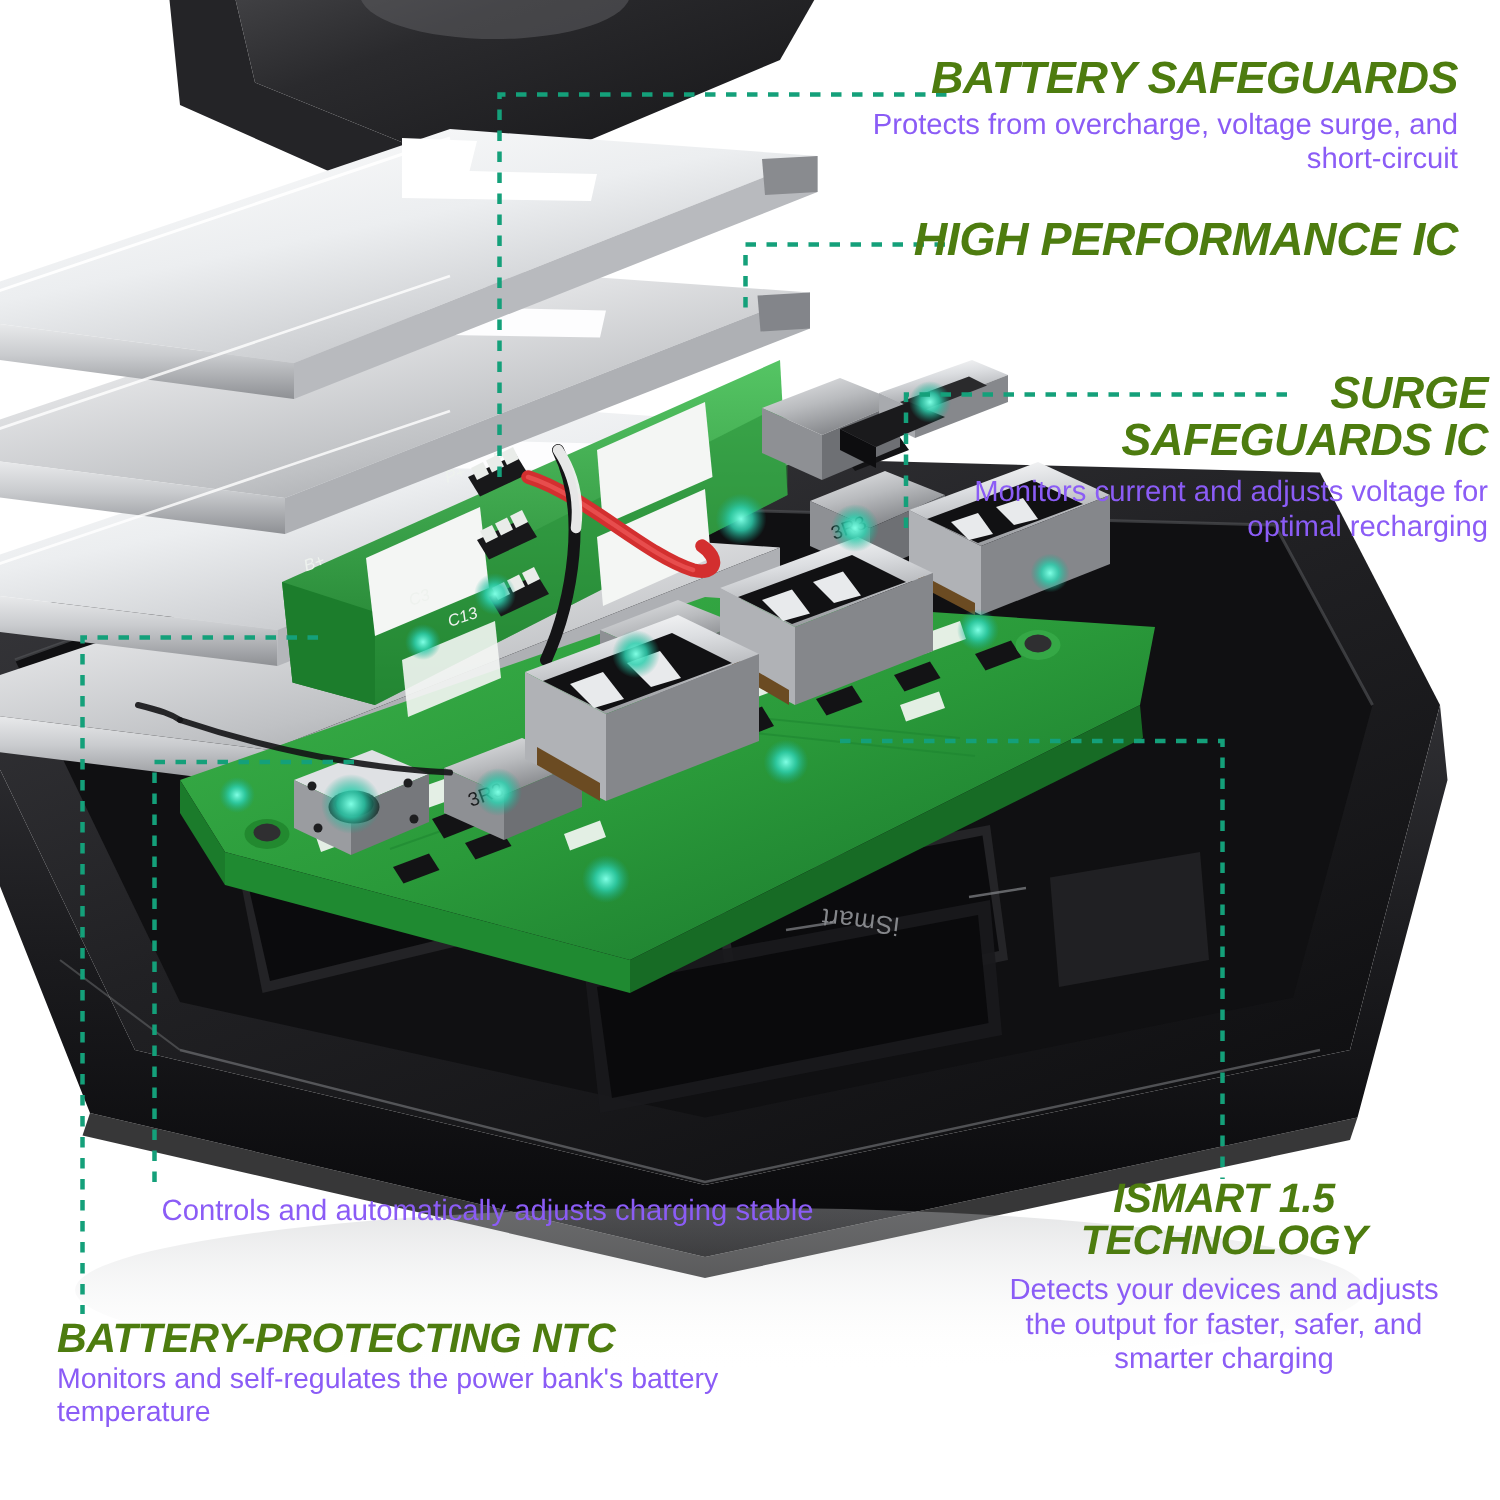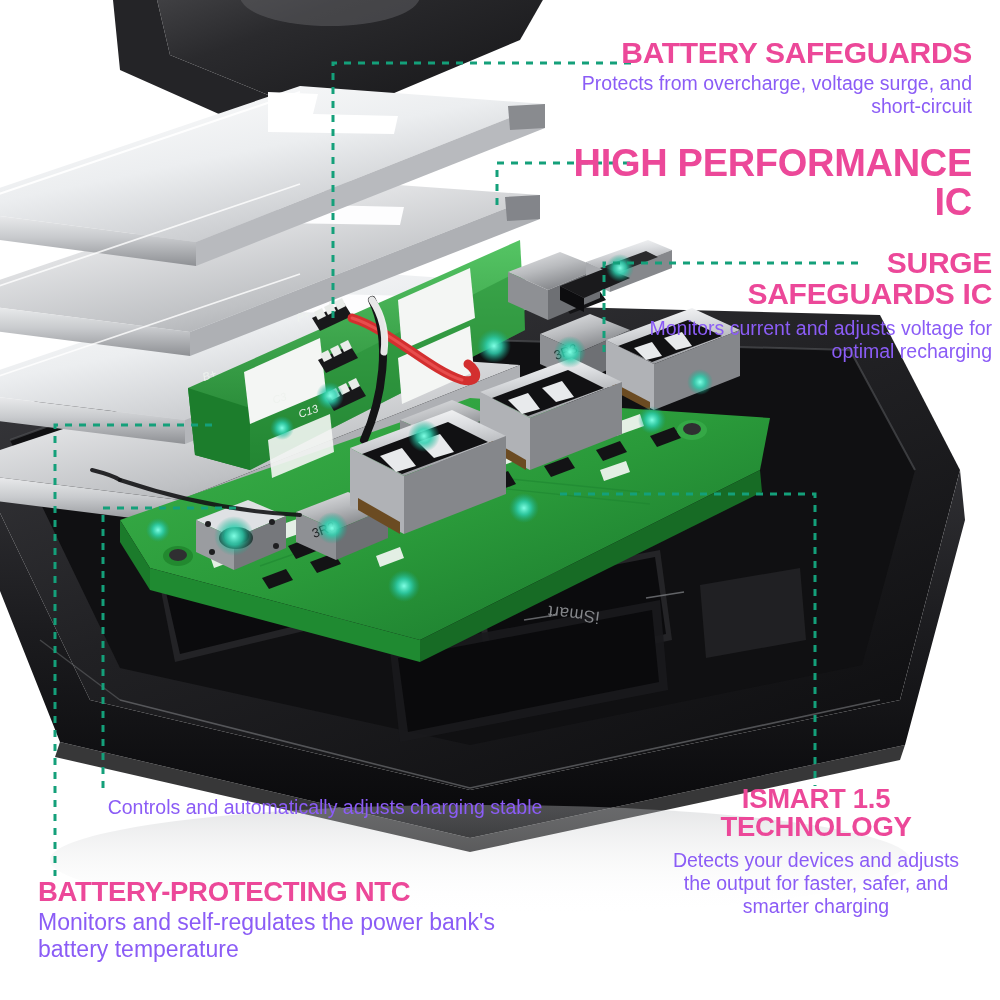--- a/index.html
+++ b/index.html
@@ -6,49 +6,49 @@
   body{width:1000px;height:1000px;overflow:hidden;
        font-family:"Liberation Sans","DejaVu Sans",sans-serif;}
   #stage{position:relative;width:1000px;height:1000px;background:#ffffff;}
 
   
   #art{position:absolute;left:0;top:0;width:1000px;height:1000px;}
 
   
   .callout{position:absolute;}
   .c-title{
-    color:#ec4899;font-weight:bold;letter-spacing:-0.3px;
-    line-height:1.02;margin:0;
+    color:#4d7c0f;font-weight:bold;letter-spacing:-0.3px;
+    line-height:1.02;margin:0;font-style:italic;
   }
   .c-body{
     color:#8b5cf6;font-weight:normal;line-height:1.18;margin:3px 0 0 0;
   }
   .ta-r{text-align:right;}
   .ta-l{text-align:left;}
   .ta-c{text-align:center;}
 
   #co-safeguards{left:560px;top:38px;width:412px;}
   #co-safeguards .c-title{font-size:30px;}
   #co-safeguards .c-body{font-size:19.5px;}
 
   #co-hpic{left:560px;top:144px;width:412px;}
-  #co-hpic .c-title{font-size:38px;}
+  #co-hpic .c-title{font-size:31px;}
   #co-hpic .c-body{font-size:19.5px;}
 
   #co-surge{left:640px;top:248px;width:352px;}
   #co-surge .c-title{font-size:30px;}
   #co-surge .c-body{font-size:19.5px;margin-top:8px;}
 
   #co-mcu{left:80px;top:793px;width:490px;}
   #co-mcu .c-title{font-size:27.5px;}
   #co-mcu .c-body{font-size:19.5px;}
 
   #co-ntc{left:38px;top:878px;width:470px;}
   #co-ntc .c-title{font-size:27.5px;}
-  #co-ntc .c-body{font-size:23px;}
+  #co-ntc .c-body{font-size:19px;}
 
   #co-ismart{left:660px;top:785px;width:312px;}
   #co-ismart .c-title{font-size:27.5px;}
   #co-ismart .c-body{font-size:19.5px;margin-top:8px;}
 
   .dashed-layer{position:absolute;left:0;top:0;width:1000px;height:1000px;
                 pointer-events:none;}
 </style>
 </head>
 <body>

